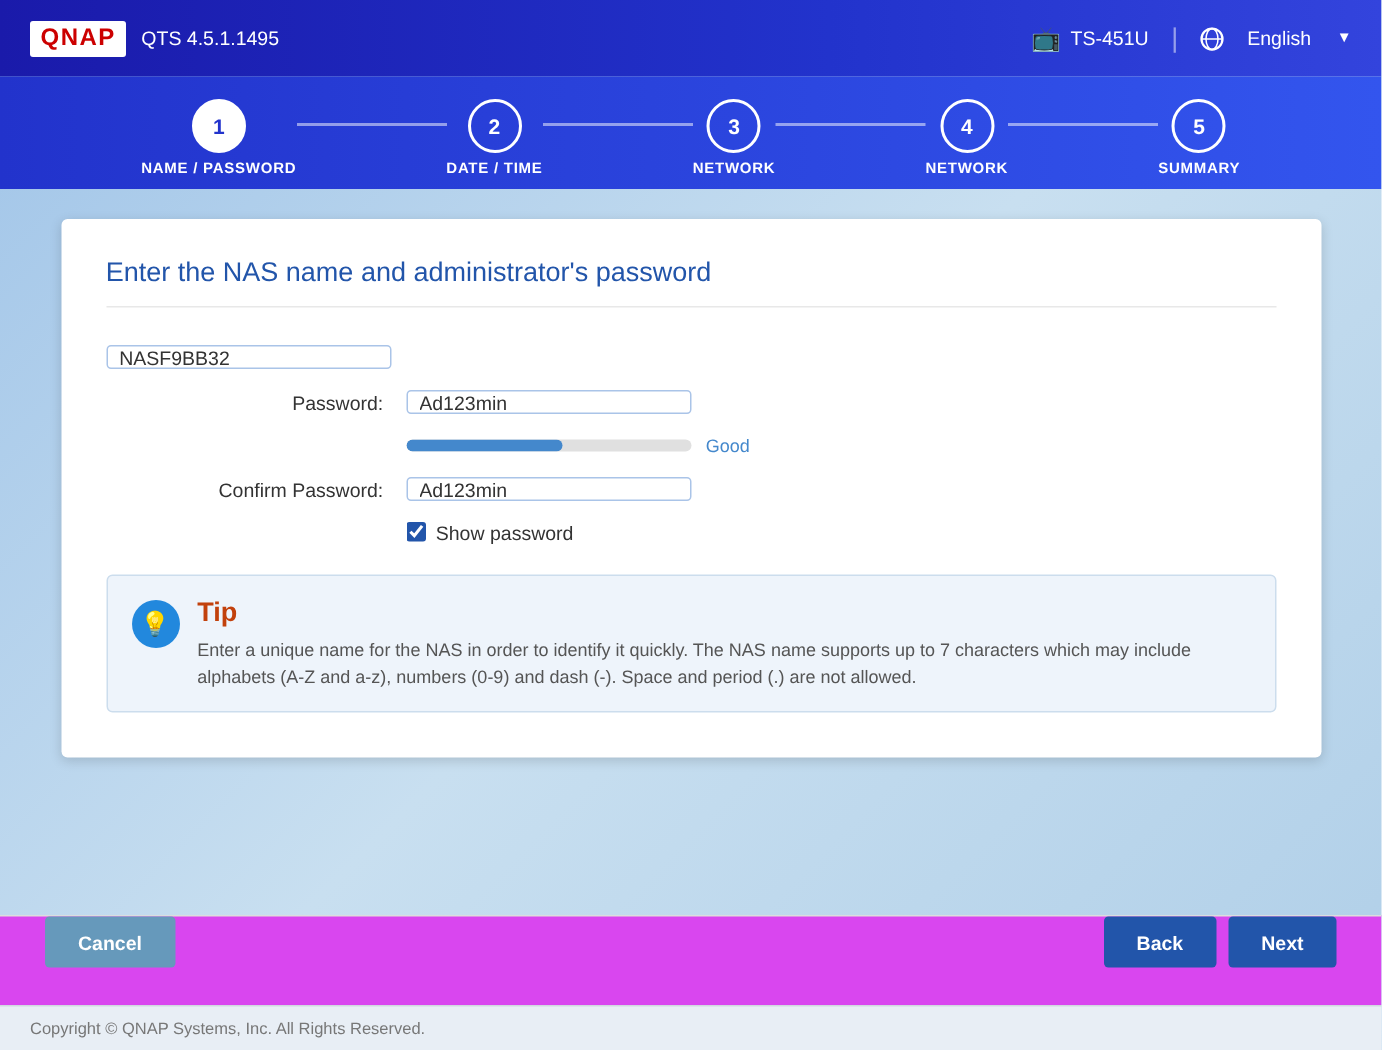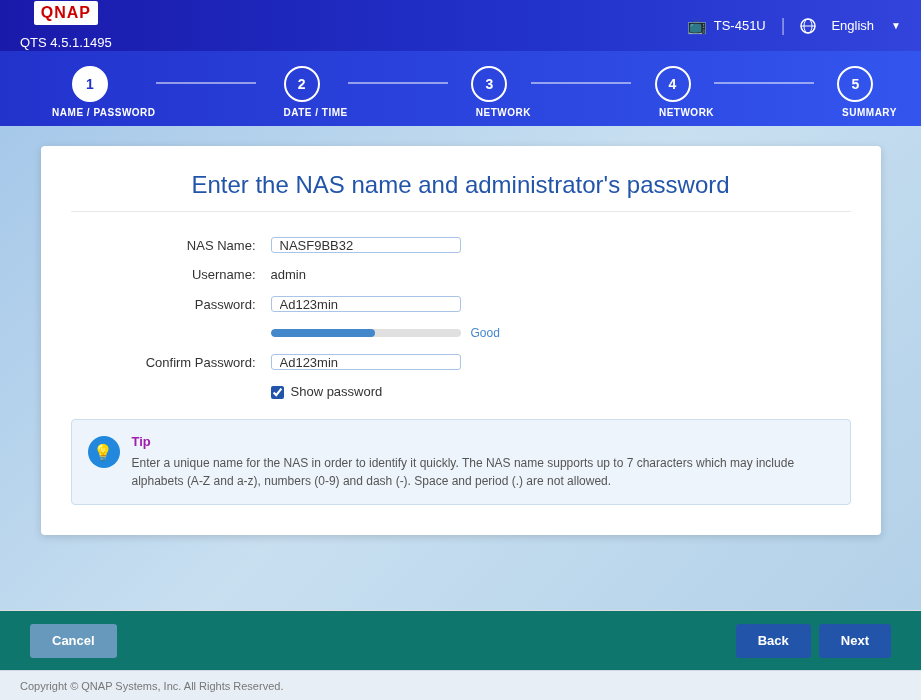--- a/index.html
+++ b/index.html
@@ -20,21 +20,20 @@
       display: flex;
       align-items: center;
       justify-content: space-between;
       padding: 0 20px;
       flex-shrink: 0;
     }
     .header-left {
       display: flex;
       align-items: center;
       gap: 10px;
-      flex-direction: column;
     }
     .qnap-logo {
       background: white;
       color: #cc0000;
       font-weight: 900;
       font-size: 16px;
       padding: 3px 7px;
       border-radius: 2px;
       letter-spacing: 1px;
     }
@@ -105,21 +104,20 @@
       background: white;
       color: #2233cc;
     }
     .step-label {
       color: white;
       font-size: 10px;
       font-weight: bold;
       margin-top: 5px;
       text-align: left;
       letter-spacing: 0.5px;
-      margin-left: 28px;
     }
     .step-line {
       width: 100px;
       height: 2px;
       background: rgba(255,255,255,0.5);
       margin-bottom: 18px;
     }
 
     
     .main-wrapper {
@@ -131,26 +129,25 @@
     }
     .content-box {
       background: white;
       border-radius: 4px;
       width: 840px;
       padding: 25px 30px 30px 30px;
       box-shadow: 0 2px 8px rgba(0,0,0,0.15);
     }
     .content-title {
       color: #2255aa;
-      font-size: 24px;
+      font-size: 18px;
       font-weight: normal;
       margin-bottom: 25px;
       border-bottom: 1px solid #e8e8e8;
       padding-bottom: 12px;
-      text-align: center;
     }
 
     
     .form-row {
       display: flex;
       align-items: center;
       margin-bottom: 14px;
     }
     .form-label {
       width: 200px;
@@ -195,21 +192,21 @@
     }
     .strength-label {
       margin-left: 10px;
       font-size: 12px;
       color: #4488cc;
     }
 
     
     .checkbox-row {
       display: flex;
-      align-items: flex-end;
+      align-items: flex-start;
       margin-left: 200px;
       margin-bottom: 20px;
     }
     .checkbox-row input[type="checkbox"] {
       margin-right: 7px;
       accent-color: #2255aa;
     }
     .checkbox-label {
       font-size: 13px;
       color: #333;
@@ -238,38 +235,38 @@
       margin-top: 2px;
     }
     .tip-icon-inner {
       color: white;
       font-size: 16px;
       font-weight: bold;
     }
     .tip-content {
     }
     .tip-title {
-      font-size: 13px;
+      font-size: 18px;
       font-weight: bold;
-      color: #a21caf;
+      color: #c2410c;
       margin-bottom: 5px;
     }
     .tip-text {
       font-size: 12px;
       color: #555;
       line-height: 1.5;
     }
 
     
     .footer-bar {
-      background: #0f766e;
+      background: #d946ef;
       border-top: 1px solid #ddd;
       height: 60px;
       display: flex;
-      align-items: center;
+      align-items: flex-start;
       justify-content: space-between;
       padding: 0 30px;
       flex-shrink: 0;
     }
     .btn {
       height: 34px;
       padding: 0 22px;
       border: none;
       border-radius: 3px;
       font-size: 13px;
@@ -367,28 +364,23 @@
       <div class="step-label">SUMMARY</div>
     </div>
   </div>
 </div>
 
 <div class="main-wrapper">
   <div class="content-box">
     <div class="content-title">Enter the NAS name and administrator's password</div>
 
     <div class="form-row">
-      <div class="form-label">NAS Name:</div>
       <input class="form-input" type="text" value="NASF9BB32" style="">
     </div>
 
-    <div class="form-row">
-      <div class="form-label">Username:</div>
-      <span class="form-static">admin</span>
-    </div>
 
     <div class="form-row">
       <div class="form-label">Password:</div>
       <input class="form-input" type="text" value="Ad123min" style="">
     </div>
 
     <div class="strength-row">
       <div class="strength-bar-bg">
         <div class="strength-bar-fill" style="width: 55%;"></div>
       </div>

